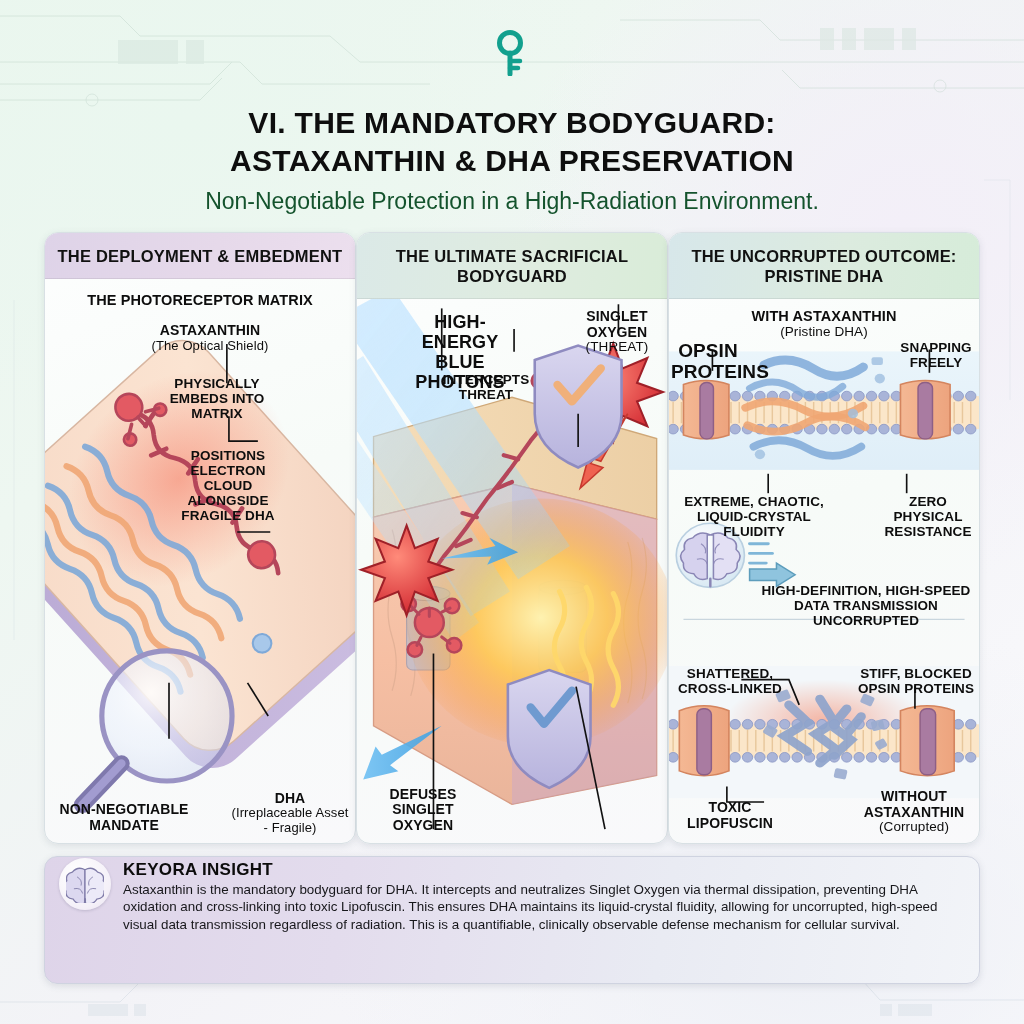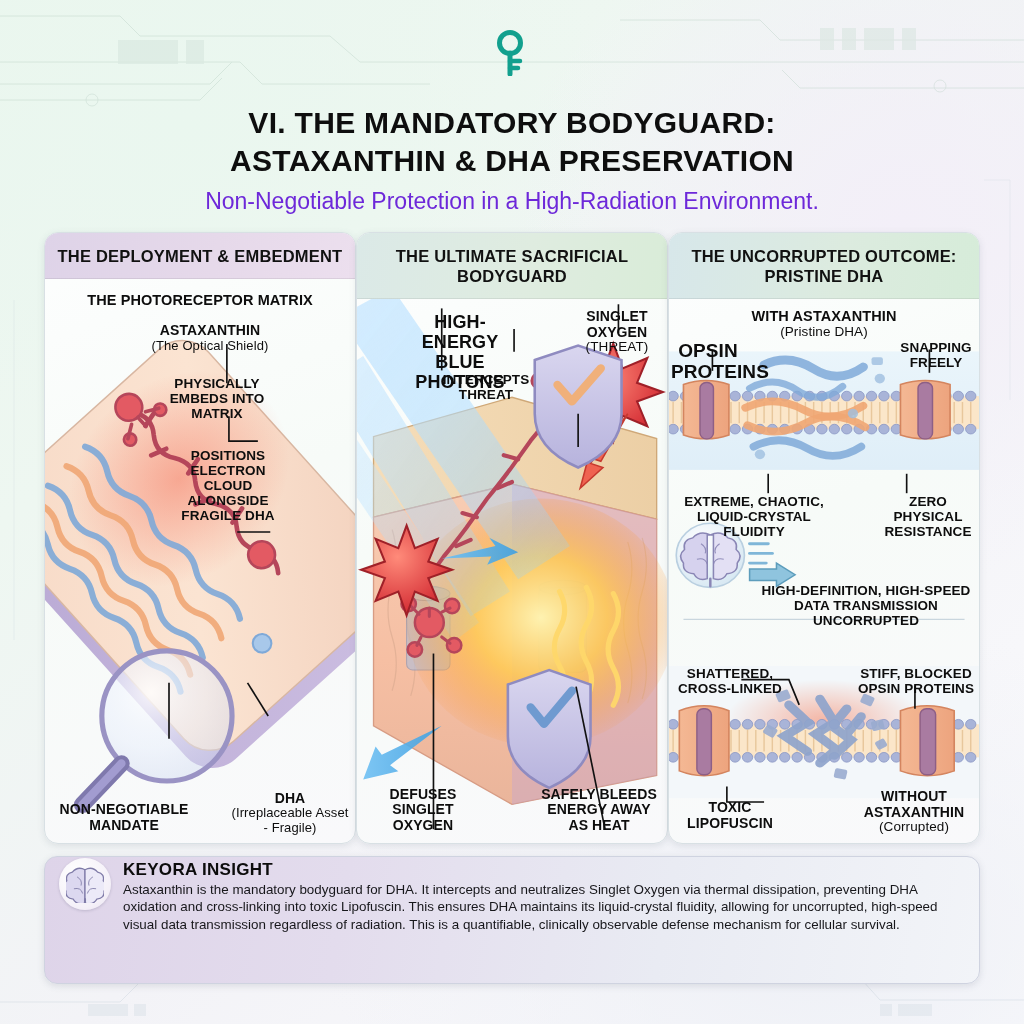--- a/index.html
+++ b/index.html
@@ -33,21 +33,21 @@
     letter-spacing: -.5px; line-height: 1; margin-left: -6px;
   }
 
   
   .title-block { position: absolute; top: 104px; left: 0; right: 0; text-align: center; z-index: 3; }
   .title-main {
     font-size: 30px; font-weight: 700; color: #0e0e0e;
     letter-spacing: .3px; line-height: 1.25;
   }
   .subtitle {
-    margin-top: 9px; font-size: 23px; color: #6d28d9; font-weight: 400;
+    margin-top: 9px; font-size: 23px; color: #14532d; font-weight: 400;
   }
 
   
   .panels {
     position: absolute; top: 232px; left: 44px; right: 44px;
     height: 612px; display: flex; z-index: 2;
   }
   .panel {
     flex: 1; border-radius: 14px; overflow: hidden;
     background: linear-gradient(160deg, #fdfefe 0%, #f7fbf8 45%, #f9f9fb 100%);
@@ -372,21 +372,20 @@
 
       <div class="lbl c" style="top:10px; right:8px; width:84px; font-size:14px;">
         <span>SINGLET OXYGEN</span>
         <span class="sub" style="font-size:13.5px;">(THREAT)</span>
       </div>
 
       <div class="lbl c" style="top:74px; left:82px; width:94px; font-size:13.5px;">INTERCEPTS THREAT</div>
 
       <div class="lbl c" style="bottom:10px; left:14px; width:104px; font-size:14px;">DEFUSES SINGLET OXYGEN</div>
 
-      <div class="lbl c" style="bottom:10px; right:8px; width:120px; font-size:14px;">SAFELY BLEEDS ENERGY AWAY AS HEAT</div>
     </div>
   </div>
 
   <div class="panel p3">
     <div class="panel-head">THE UNCORRUPTED OUTCOME: PRISTINE DHA</div>
     <div class="panel-body">
       <svg class="art" viewBox="0 0 300 560" preserveAspectRatio="none">
         <defs>
           <linearGradient id="memBg" x1="0" y1="0" x2="0" y2="1">
             <stop offset="0" stop-color="#eaf5fb"></stop>

